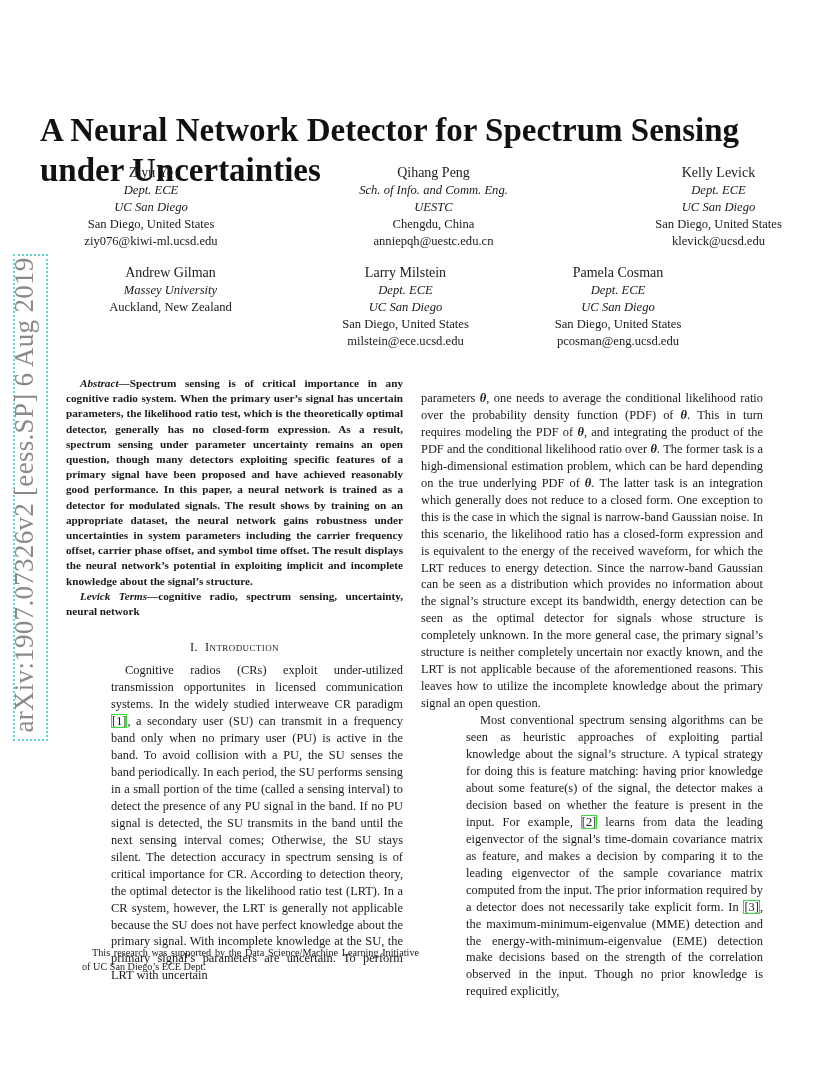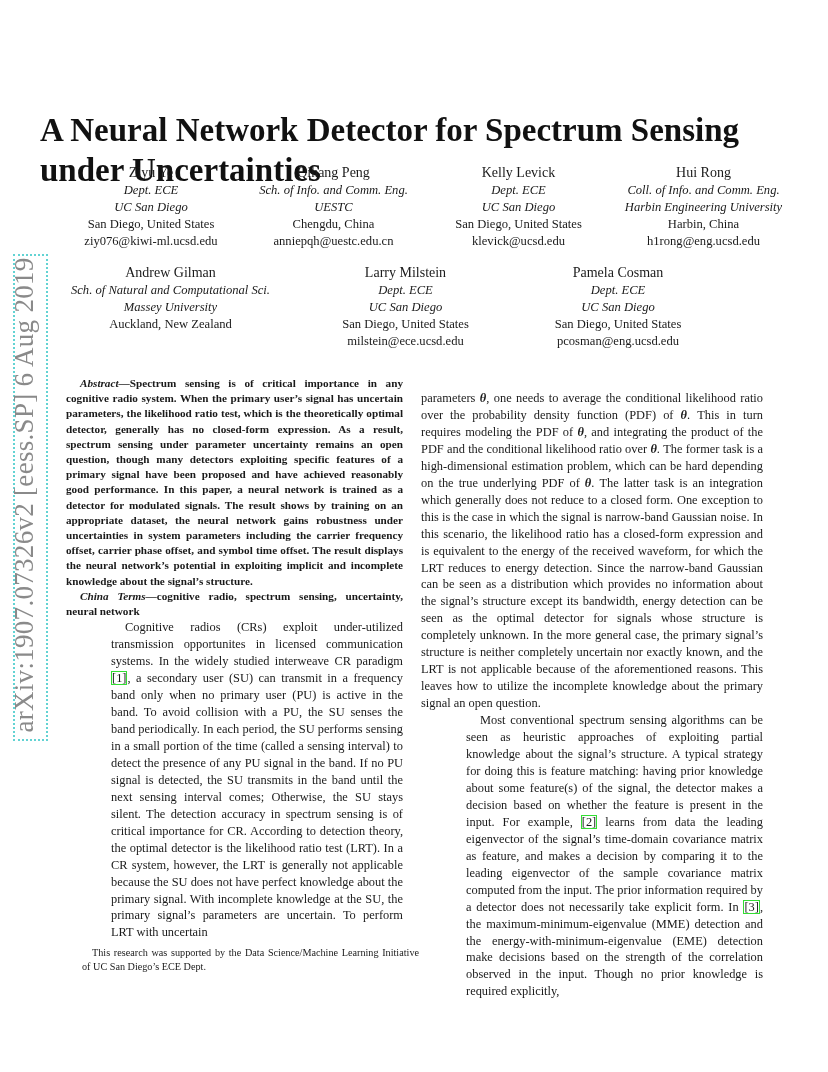--- a/index.html
+++ b/index.html
@@ -88,33 +88,25 @@
     <div>Chengdu, China</div>
     <div>anniepqh@uestc.edu.cn</div>
   </div>
   <div class="author">
     <div class="name">Kelly Levick</div>
     <div class="it">Dept. ECE</div>
     <div class="it">UC San Diego</div>
     <div>San Diego, United States</div>
     <div>klevick@ucsd.edu</div>
   </div>
-  <div class="author">
-    <div class="name">Hui Rong</div>
-    <div class="it">Coll. of Info. and Comm. Eng.</div>
-    <div class="it">Harbin Engineering University</div>
-    <div>Harbin, China</div>
-    <div>h1rong@eng.ucsd.edu</div>
-  </div>
 </div>
 
 <div class="authors-row row2">
   <div class="author">
     <div class="name">Andrew Gilman</div>
-    <div class="it">Sch. of Natural and Computational Sci.</div>
     <div class="it">Massey University</div>
     <div>Auckland, New Zealand</div>
   </div>
   <div class="author">
     <div class="name">Larry Milstein</div>
     <div class="it">Dept. ECE</div>
     <div class="it">UC San Diego</div>
     <div>San Diego, United States</div>
     <div>milstein@ece.ucsd.edu</div>
   </div>
@@ -125,21 +117,22 @@
     <div>San Diego, United States</div>
     <div>pcosman@eng.ucsd.edu</div>
   </div>
 </div>
 
 <div class="arxiv-box"></div>
 <div class="arxiv">arXiv:1907.07326v2  [eess.SP]  6 Aug 2019</div>
 
 <div class="col col-left">
   <p class="abstract"><span class="lead">Abstract</span><span>—Spectrum sensing is of critical importance in any cognitive radio system. When the primary user’s signal has uncertain parameters, the likelihood ratio test, which is the theoretically optimal detector, generally has no closed-form expression. As a result, spectrum sensing under parameter uncertainty remains an open question, though many detectors exploiting specific features of a primary signal have been proposed and have achieved reasonably good performance. In this paper, a neural network is trained as a detector for modulated signals. The result shows by training on an appropriate dataset, the neural network gains robustness under uncertainties in system parameters including the carrier frequency offset, carrier phase offset, and symbol time offset. The result displays the neural network’s potential in exploiting implicit and incomplete knowledge about the signal’s structure.</span></p>
-  <p class="index-terms"><span class="lead">China Terms</span><span>—cognitive radio, spectrum sensing, uncertainty, neural network</span></p>
+  <p class="index-terms"><span class="lead">Levick Terms</span><span>—cognitive radio, spectrum sensing, uncertainty, neural network</span></p>
+  <div class="section-heading"><span>I.</span>&nbsp;&nbsp;<span class="sc">Introduction</span></div>
   <p class="indent"><span>Cognitive radios (CRs) exploit under-utilized transmission opportunites in licensed communication systems. In the widely studied interweave CR paradigm </span><span class="cite">[1]</span><span>, a secondary user (SU) can transmit in a frequency band only when no primary user (PU) is active in the band. To avoid collision with a PU, the SU senses the band periodically. In each period, the SU performs sensing in a small portion of the time (called a sensing interval) to detect the presence of any PU signal in the band. If no PU signal is detected, the SU transmits in the band until the next sensing interval comes; Otherwise, the SU stays silent. The detection accuracy in spectrum sensing is of critical importance for CR. According to detection theory, the optimal detector is the likelihood ratio test (LRT). In a CR system, however, the LRT is generally not applicable because the SU does not have perfect knowledge about the primary signal. With incomplete knowledge at the SU, the primary signal’s parameters are uncertain. To perform LRT with uncertain</span></p>
 </div>
 
 <div class="footnote">This research was supported by the Data Science/Machine Learning Initiative of UC San Diego’s ECE Dept.</div>
 
 <div class="col col-right">
   <p><span>parameters </span><span class="theta">θ</span><span>, one needs to average the conditional likelihood ratio over the probability density function (PDF) of </span><span class="theta">θ</span><span>. This in turn requires modeling the PDF of </span><span class="theta">θ</span><span>, and integrating the product of the PDF and the conditional likelihood ratio over </span><span class="theta">θ</span><span>. The former task is a high-dimensional estimation problem, which can be hard depending on the true underlying PDF of </span><span class="theta">θ</span><span>. The latter task is an integration which generally does not reduce to a closed form. One exception to this is the case in which the signal is narrow-band Gaussian noise. In this scenario, the likelihood ratio has a closed-form expression and is equivalent to the energy of the received waveform, for which the LRT reduces to energy detection. Since the narrow-band Gaussian can be seen as a distribution which provides no information about the signal’s structure except its bandwidth, energy detection can be seen as the optimal detector for signals whose structure is completely unknown. In the more general case, the primary signal’s structure is neither completely uncertain nor exactly known, and the LRT is not applicable because of the aforementioned reasons. This leaves how to utilize the incomplete knowledge about the primary signal an open question.</span></p>
   <p class="indent"><span>Most conventional spectrum sensing algorithms can be seen as heuristic approaches of exploiting partial knowledge about the signal’s structure. A typical strategy for doing this is feature matching: having prior knowledge about some feature(s) of the signal, the detector makes a decision based on whether the feature is present in the input. For example, </span><span class="cite">[2]</span><span> learns from data the leading eigenvector of the signal’s time-domain covariance matrix as feature, and makes a decision by comparing it to the leading eigenvector of the sample covariance matrix computed from the input. The prior information required by a detector does not necessarily take explicit form. In </span><span class="cite">[3]</span><span>, the maximum-minimum-eigenvalue (MME) detection and the energy-with-minimum-eigenvalue (EME) detection make decisions based on the strength of the correlation observed in the input. Though no prior knowledge is required explicitly,</span></p>
 </div>
 

